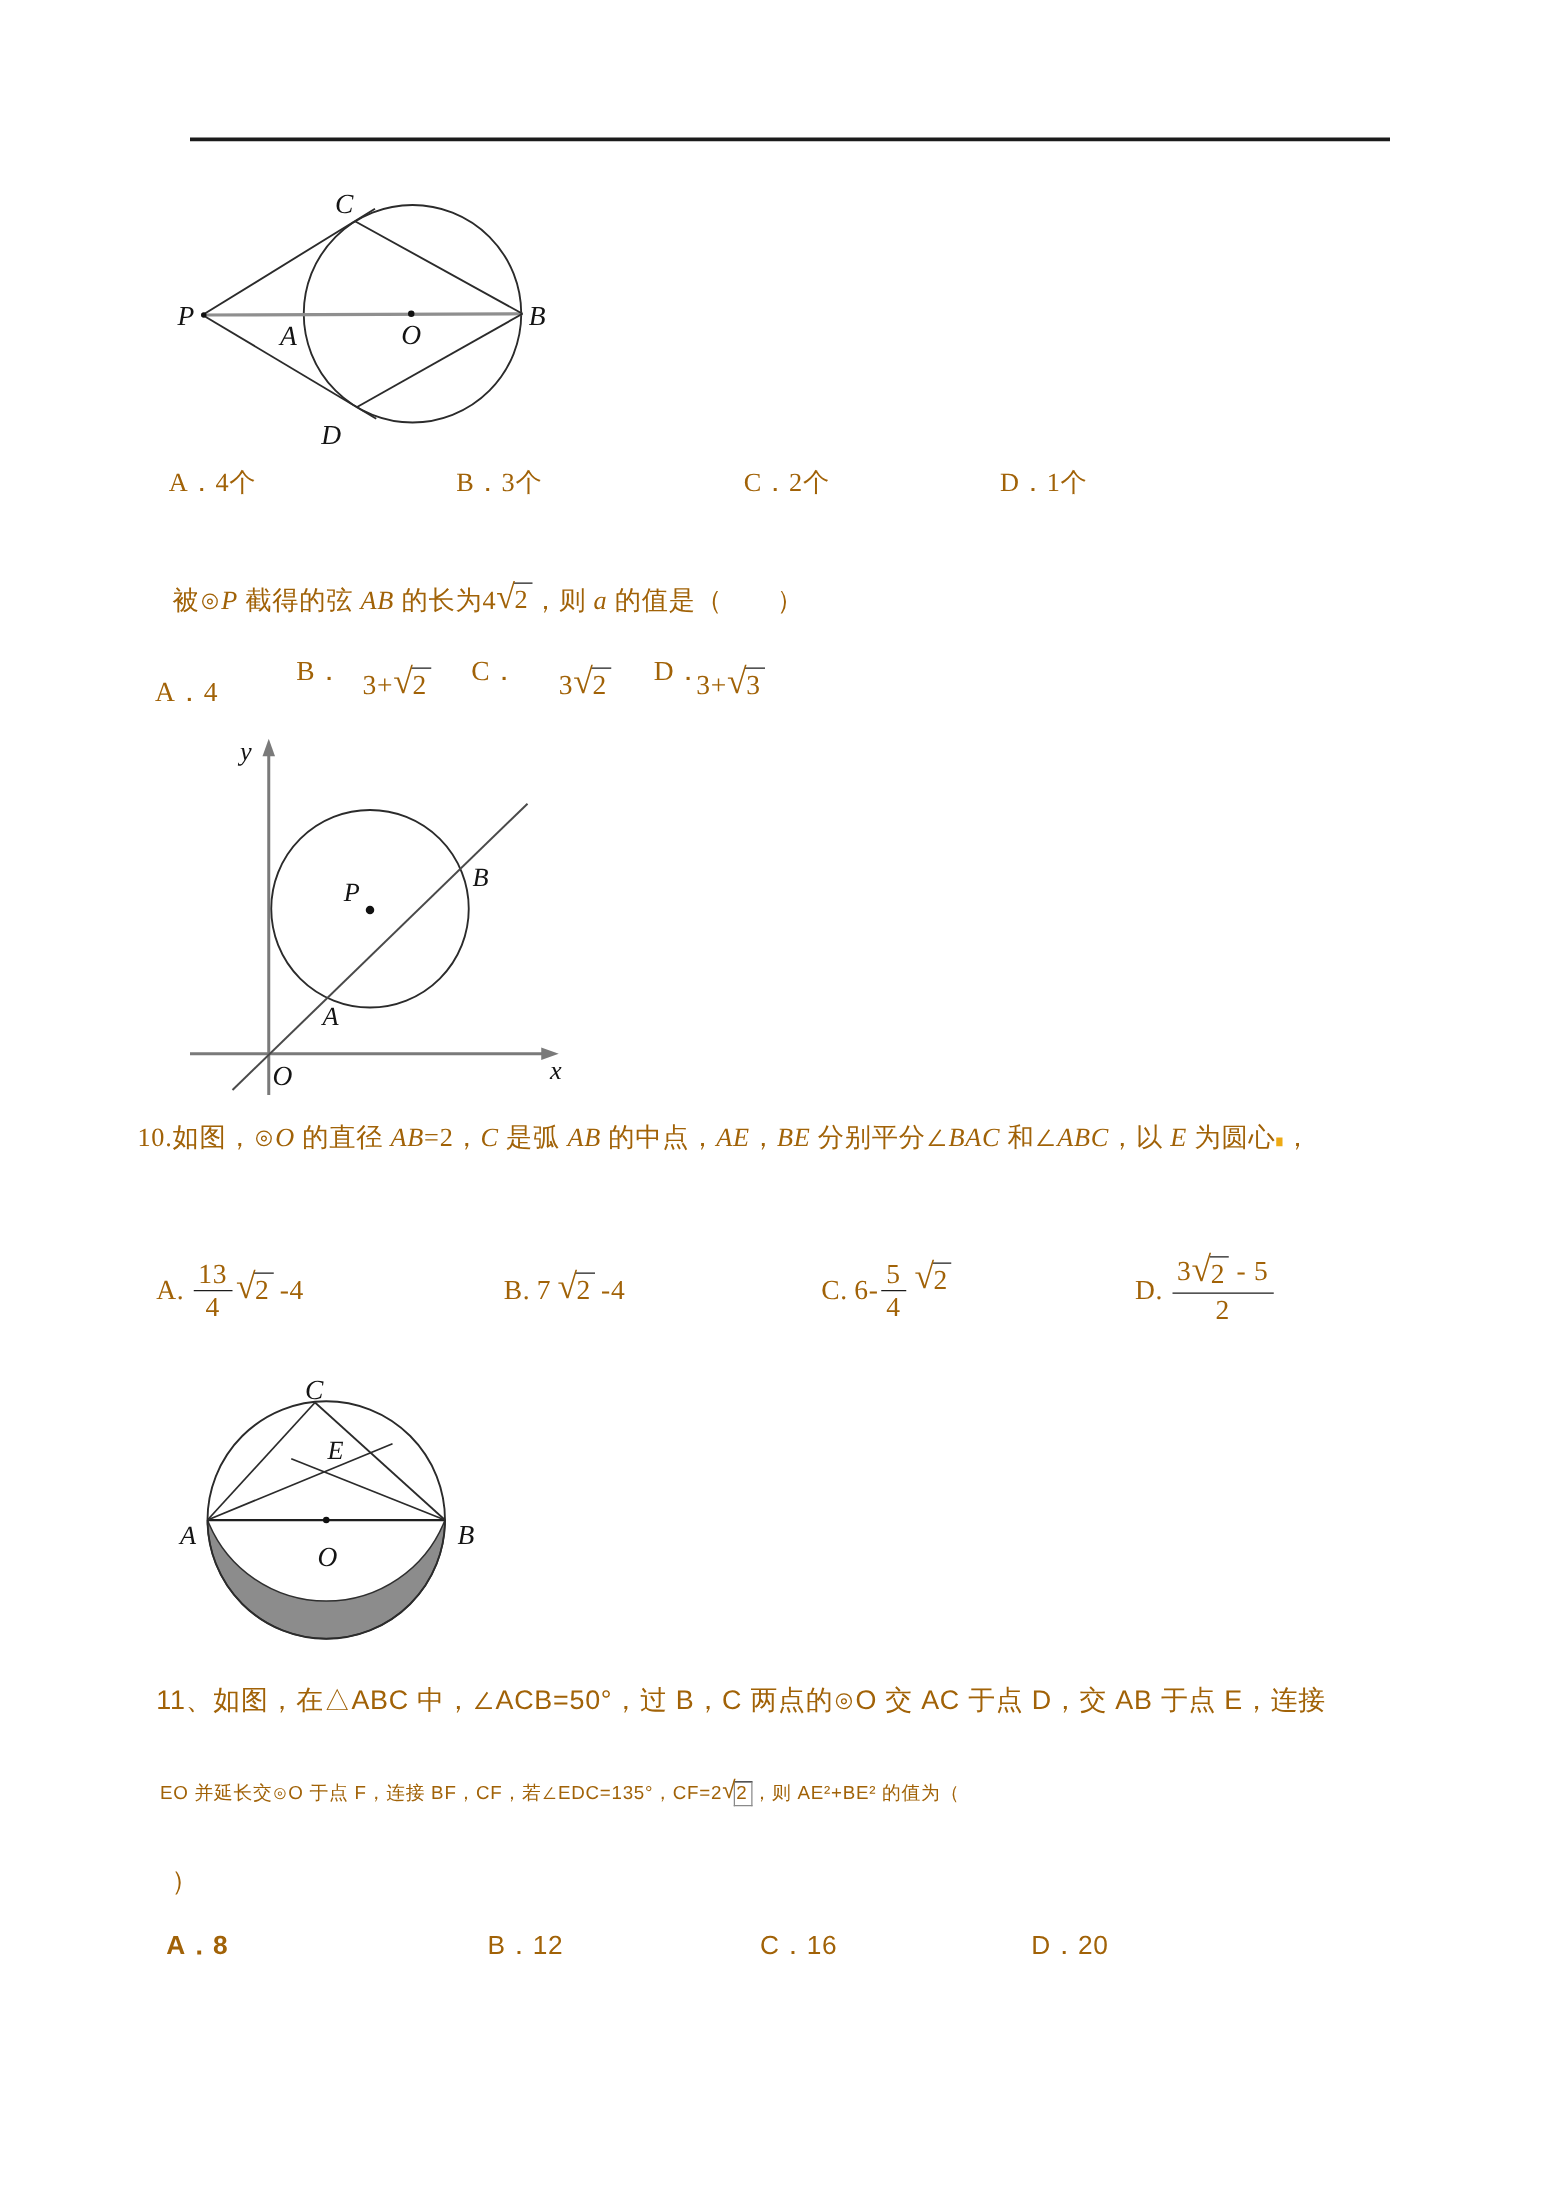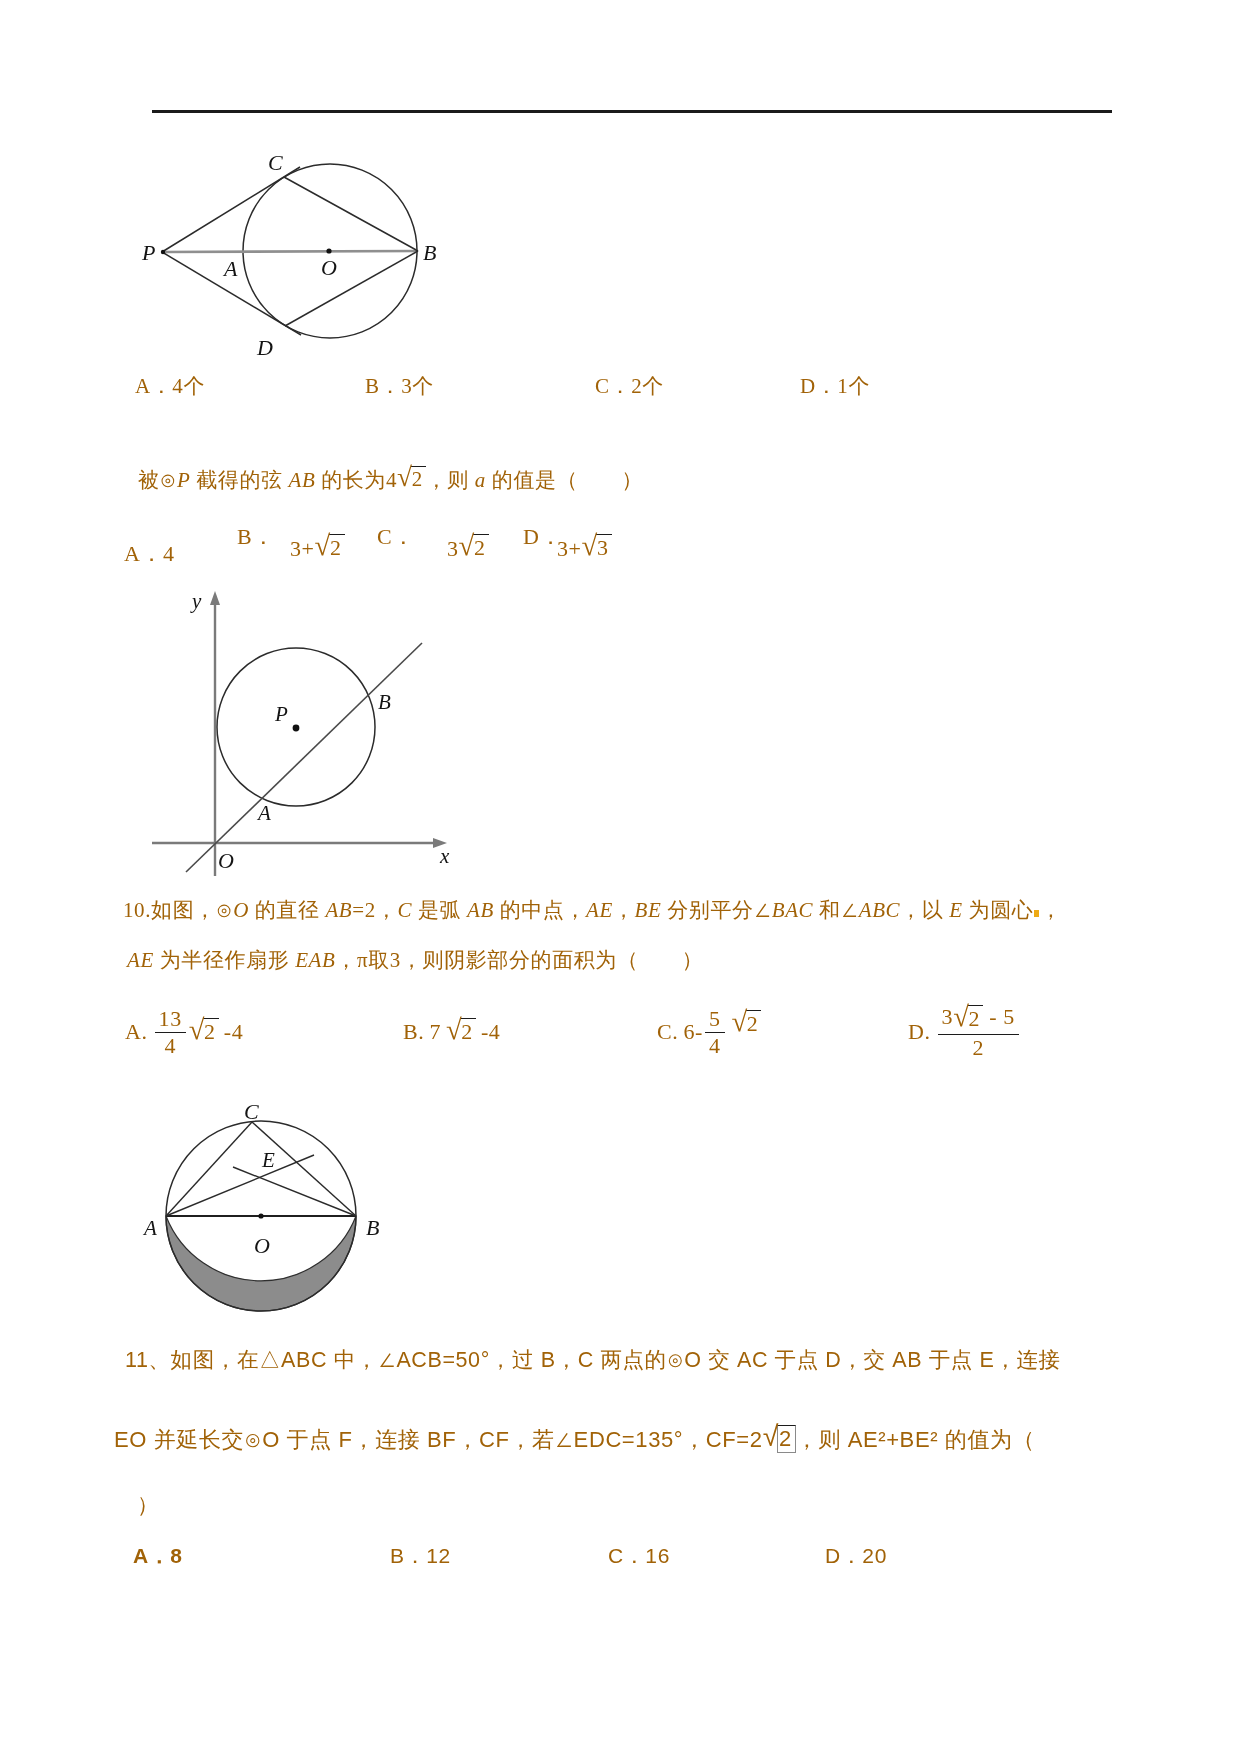--- a/index.html
+++ b/index.html
@@ -86,24 +86,23 @@
     <line x1="46" y1="284" x2="282" y2="55" stroke="#4a4a4a" stroke-width="1.6"></line>
     <circle cx="156" cy="140" r="3.4" fill="#111"></circle>
     <text x="52" y="20" font-size="21">y</text>
     <text x="300" y="275" font-size="21">x</text>
     <text x="78" y="280" font-size="22">O</text>
     <text x="135" y="133" font-size="21">P</text>
     <text x="118" y="232" font-size="21">A</text>
     <text x="238" y="121" font-size="21">B</text>
   </svg>
 
-  <div class="abs cn" style="left:123px;top:896px;">
+  <div class="abs cn" style="left:110px;top:896px;">
     <span><span>10.如图，⊙</span><span class="it">O</span><span> 的直径 </span><span class="it">AB</span><span>=2，</span><span class="it">C</span><span> 是弧 </span><span class="it">AB</span><span> 的中点，</span><span class="it">AE</span><span>，</span><span class="it">BE</span><span> 分别平分∠</span><span class="it">BAC</span><span> 和∠</span><span class="it">ABC</span><span>，以 </span><span class="it">E</span><span> 为圆心</span></span><span class="spellmark"></span><span>，</span>
   </div>
-  <div class="abs cn" style="left:127px;top:946px;"><span class="it">AE</span><span> 为半径作扇形 </span><span class="it">EAB</span><span>，π取3，则阴影部分的面积为（　　）</span></div>
 
   <div class="abs cn optrow" style="left:125px;top:1000px;">
     <span>A.</span>
     <span class="frac">
         <span class="fn">13</span>
         <span class="fd">4</span>
       </span>
     <span class="sqrt" style="margin-left:-4px;">
         <span class="rsign">√</span>
         <span class="rbody">2</span>
@@ -156,21 +155,21 @@
     <line x1="216" y1="131" x2="93" y2="82" stroke="#2b2b2b" stroke-width="1.4"></line>
     <circle cx="121" cy="131" r="2.6" fill="#111"></circle>
     <text x="104" y="34" font-size="22">C</text>
     <text x="122" y="82" font-size="21">E</text>
     <text x="4" y="150" font-size="21">A</text>
     <text x="226" y="150" font-size="22">B</text>
     <text x="114" y="168" font-size="22">O</text>
   </svg>
 
   <div class="abs cn sans" style="left:125px;top:1345px;font-size:21.5px;">11、如图，在△ABC 中，∠ACB=50°，过 B，C 两点的⊙O 交 AC 于点 D，交 AB 于点 E，连接</div>
-  <div class="abs cn sans" style="left:114px;top:1425px;font-size:22px;">
+  <div class="abs cn sans" style="left:128px;top:1425px;font-size:15px;">
     <span>EO 并延长交⊙O 于点 F，连接 BF，CF，若∠EDC=135°，CF=2</span><span class="sqrt">
         <span class="rsign">√</span>
         <span class="rbody box">2</span>
       </span><span>，则 AE²+BE² 的值为（</span>
   </div>
   <div class="abs cn sans" style="left:137px;top:1490px;font-size:21.5px;">）</div>
 
   <span class="abs cn sans" style="left:133px;top:1542px;font-weight:bold;">A．8</span>
   <span class="abs cn sans" style="left:390px;top:1542px;">B．12</span>
   <span class="abs cn sans" style="left:608px;top:1542px;">C．16</span>

